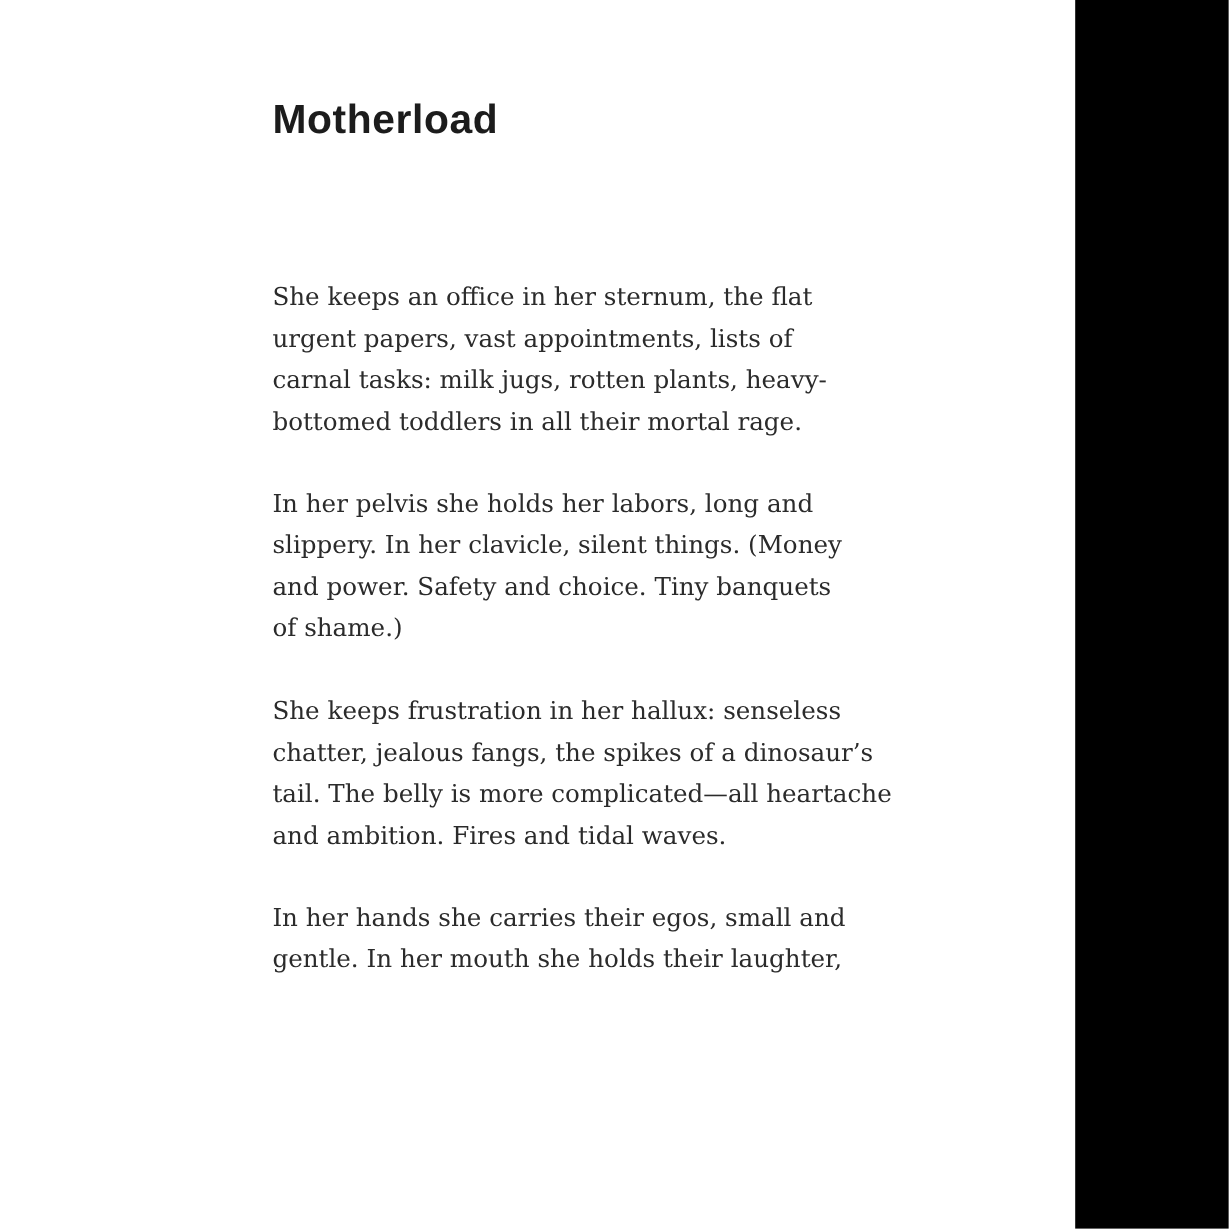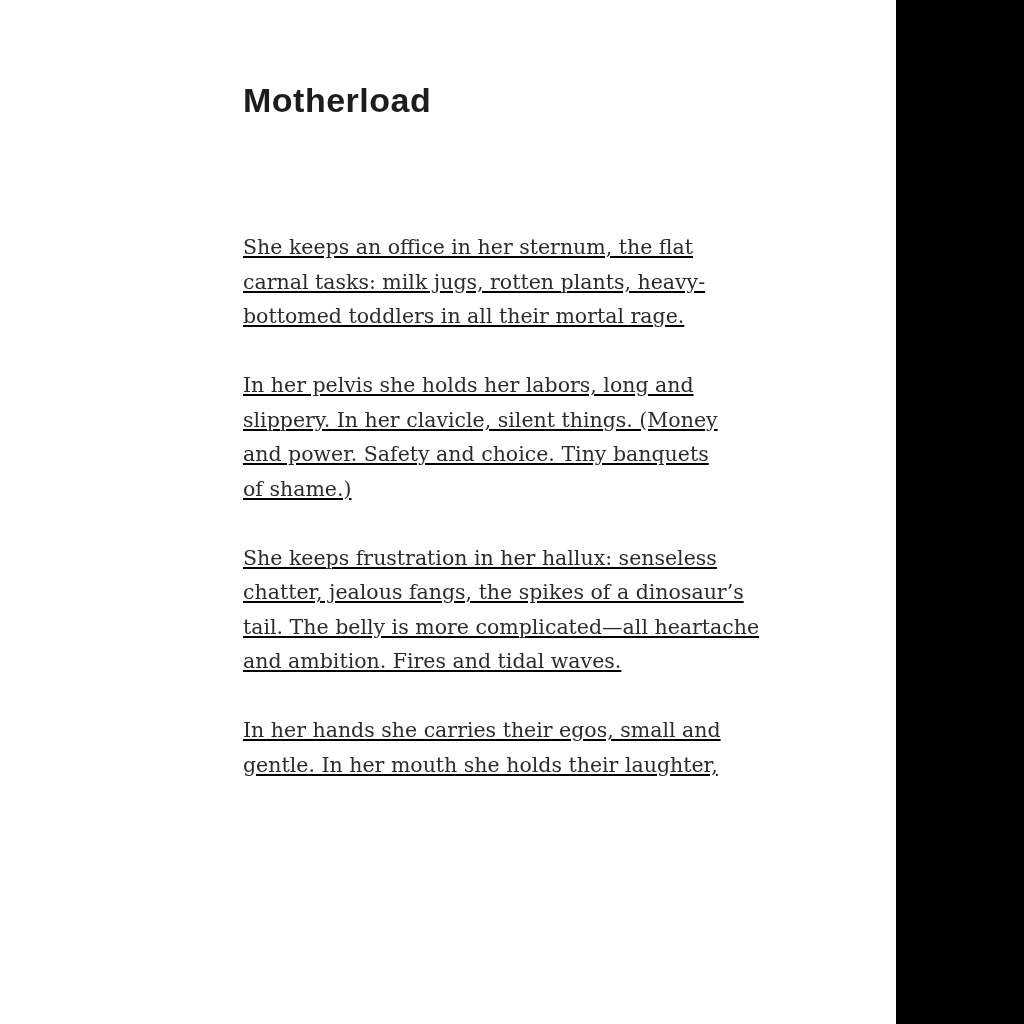--- a/index.html
+++ b/index.html
@@ -9,21 +9,21 @@
   body {
     width: 1024px;
     height: 1024px;
     background: #ffffff;
     position: relative;
     overflow: hidden;
     font-family: "DejaVu Serif", serif;
   }
   .page {
     position: absolute;
-    left: 16px;
+    left: 0;
     top: 0;
     width: 1004px;
     height: 1024px;
     background: #ffffff;
   }
   .edge-bar {
     position: absolute;
     right: 0;
     top: 0;
     width: 128px;
@@ -40,21 +40,20 @@
     font-family: "Liberation Sans", sans-serif;
     font-weight: 800;
     font-size: 34px;
     line-height: 41px;
     letter-spacing: 0.5px;
     color: #1c1c1c;
     margin: 0 0 109px 0;
   }
   .stanza {
     margin: 0 0 34.5px 0;
-    text-decoration: underline;
   }
   .stanza:last-child {
     margin-bottom: 1px;
   }
   .line {
     font-family: "DejaVu Serif", "Liberation Serif", serif;
     font-size: 20.5px;
     line-height: 34.5px;
     color: #2b2b2b;
     white-space: nowrap;
@@ -62,20 +61,21 @@
 </style>
 </head>
 <body>
 
 <div class="page">
   <div class="content">
     <h1 class="title">Motherload</h1>
 
     <div class="stanza">
       <div class="line">She keeps an office in her sternum, the flat</div>
+      <div class="line">urgent papers, vast appointments, lists of</div>
       <div class="line">carnal tasks: milk jugs, rotten plants, heavy-</div>
       <div class="line">bottomed toddlers in all their mortal rage.</div>
     </div>
 
     <div class="stanza">
       <div class="line">In her pelvis she holds her labors, long and</div>
       <div class="line">slippery. In her clavicle, silent things. (Money</div>
       <div class="line">and power. Safety and choice. Tiny banquets</div>
       <div class="line">of shame.)</div>
     </div>

